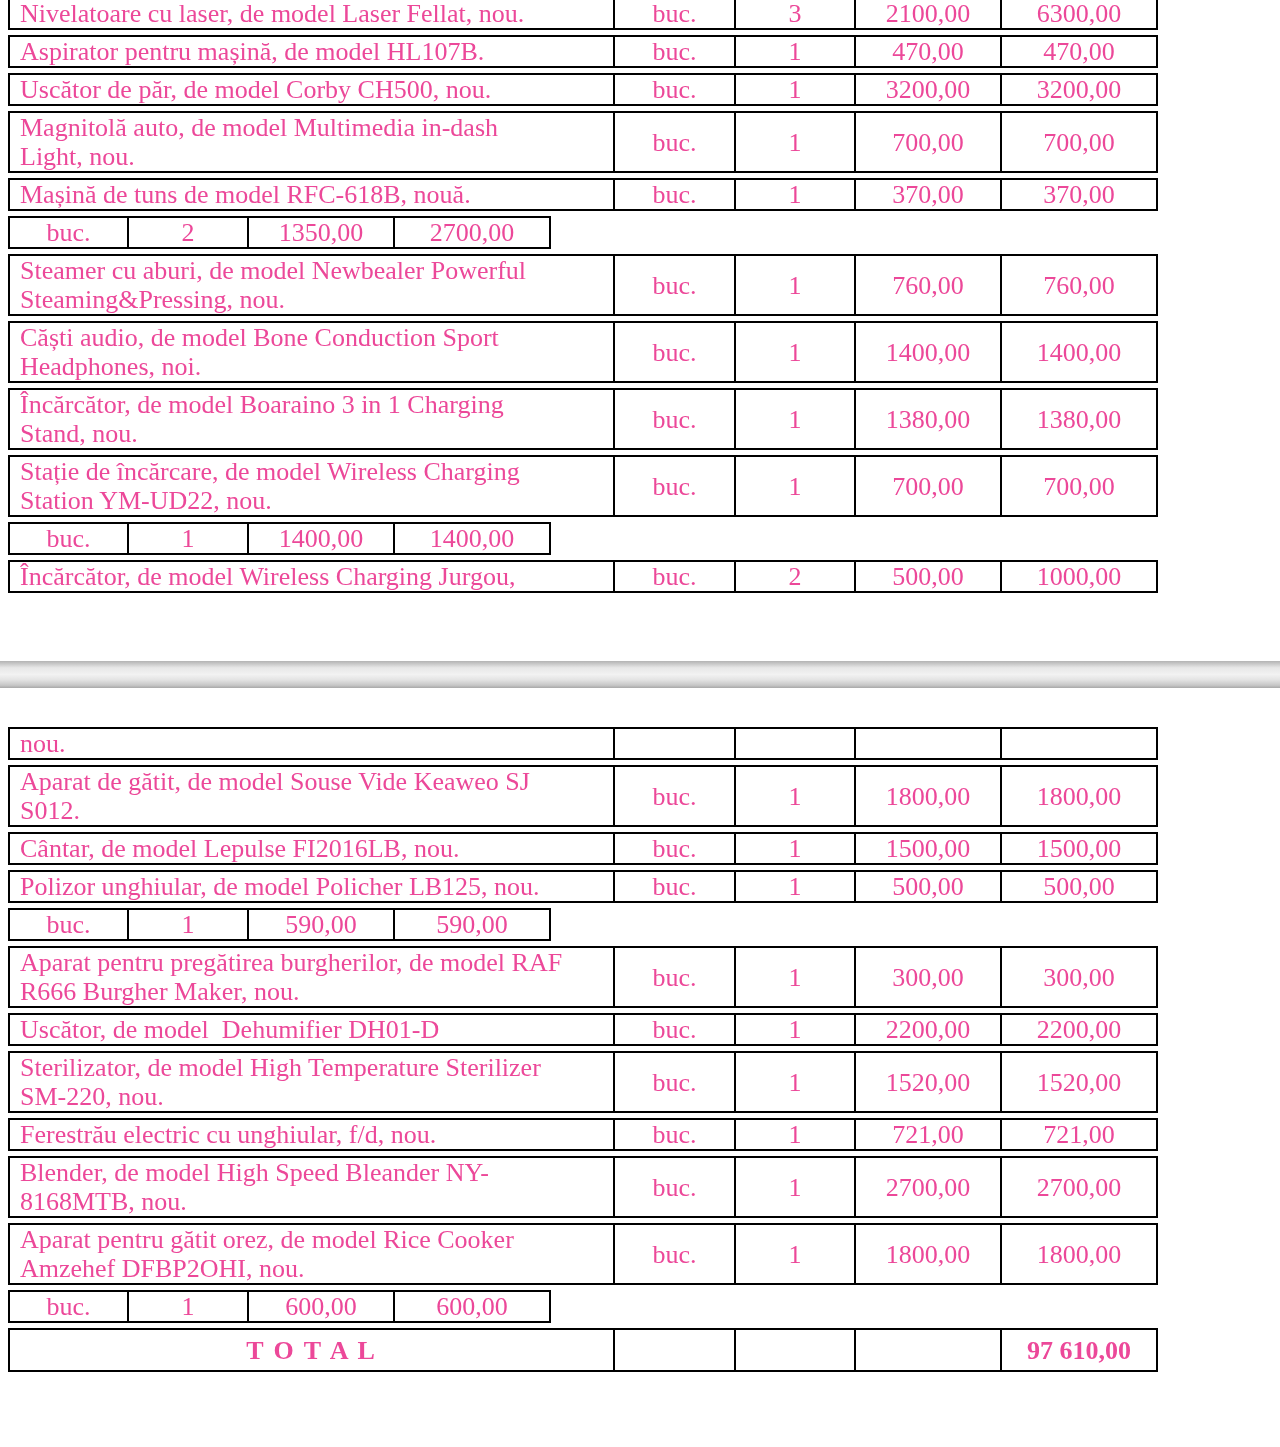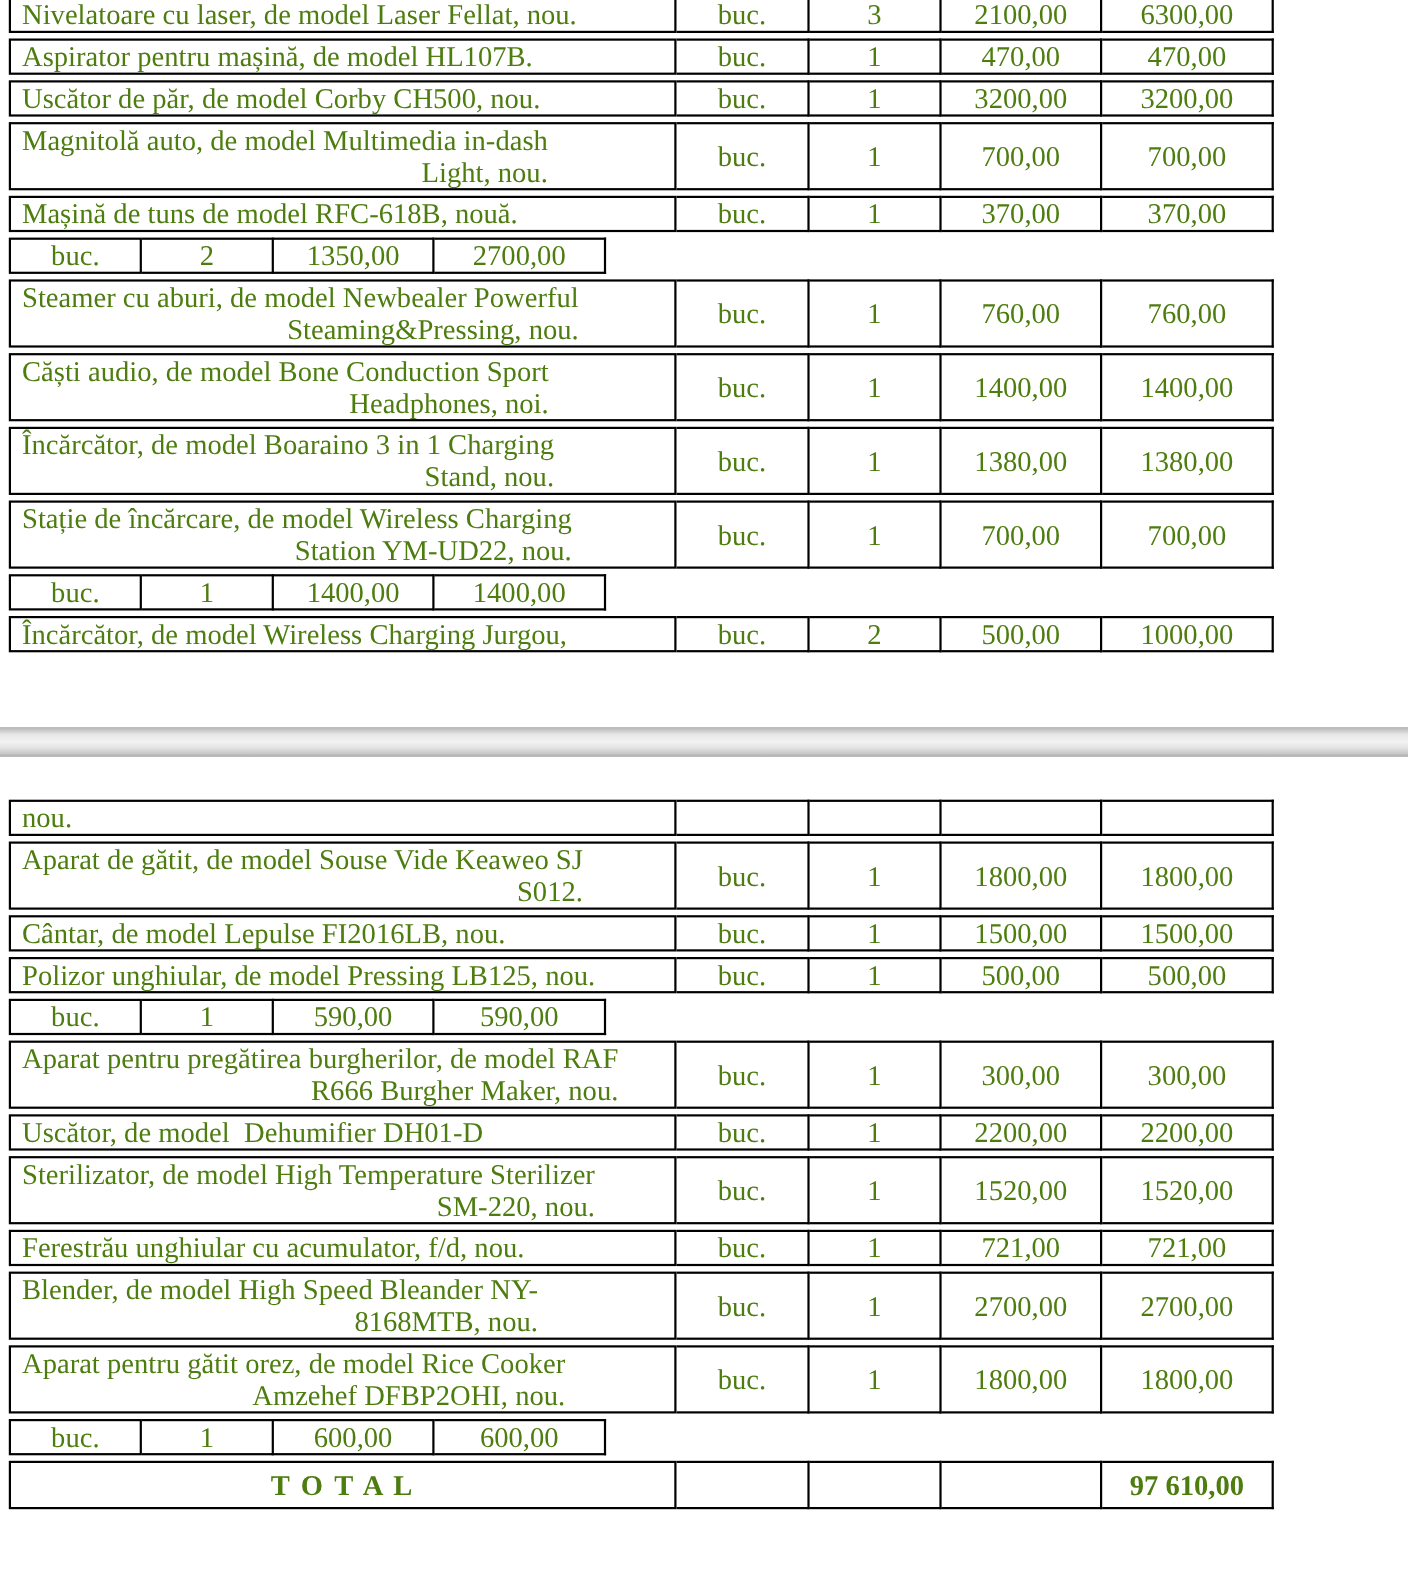--- a/index.html
+++ b/index.html
@@ -3,22 +3,21 @@
 <meta charset="utf-8">
 <style>
   html, body { margin: 0; padding: 0; background: #ffffff; }
   .viewport {
     position: relative;
     width: 1280px;
     height: 1447px;
     overflow: hidden;
     background: #ffffff;
     font-family: "Liberation Serif", "DejaVu Serif", serif;
-    color: #4d7c0f;
-    text-align: right;
+    color: #ec4899;
   }
   .tbl {
     margin-left: 8px;
     width: 1150px;
   }
   .tbl-p1 { margin-top: -3px; }
   .row {
     display: flex;
     align-items: stretch;
     margin-bottom: 5px;
@@ -178,21 +177,21 @@
     <div class="cell total">1800,00</div>
   </div>
       <div class="row">
     <div class="cell desc">Cântar, de model Lepulse FI2016LB, nou.</div>
     <div class="cell unit">buc.</div>
     <div class="cell qty">1</div>
     <div class="cell price">1500,00</div>
     <div class="cell total">1500,00</div>
   </div>
       <div class="row">
-    <div class="cell desc">Polizor unghiular, de model Pressing LB125, nou.</div>
+    <div class="cell desc">Polizor unghiular, de model Policher LB125, nou.</div>
     <div class="cell unit">buc.</div>
     <div class="cell qty">1</div>
     <div class="cell price">500,00</div>
     <div class="cell total">500,00</div>
   </div>
       <div class="row">
     <div class="cell unit">buc.</div>
     <div class="cell qty">1</div>
     <div class="cell price">590,00</div>
     <div class="cell total">590,00</div>
@@ -214,21 +213,21 @@
   </div>
       <div class="row">
     <div class="cell desc">Sterilizator, de model High Temperature Sterilizer
 SM-220, nou.</div>
     <div class="cell unit">buc.</div>
     <div class="cell qty">1</div>
     <div class="cell price">1520,00</div>
     <div class="cell total">1520,00</div>
   </div>
       <div class="row">
-    <div class="cell desc">Ferestrău unghiular cu acumulator, f/d, nou.</div>
+    <div class="cell desc">Ferestrău electric cu unghiular, f/d, nou.</div>
     <div class="cell unit">buc.</div>
     <div class="cell qty">1</div>
     <div class="cell price">721,00</div>
     <div class="cell total">721,00</div>
   </div>
       <div class="row">
     <div class="cell desc">Blender, de model High Speed Bleander NY-
 8168MTB, nou.</div>
     <div class="cell unit">buc.</div>
     <div class="cell qty">1</div>

